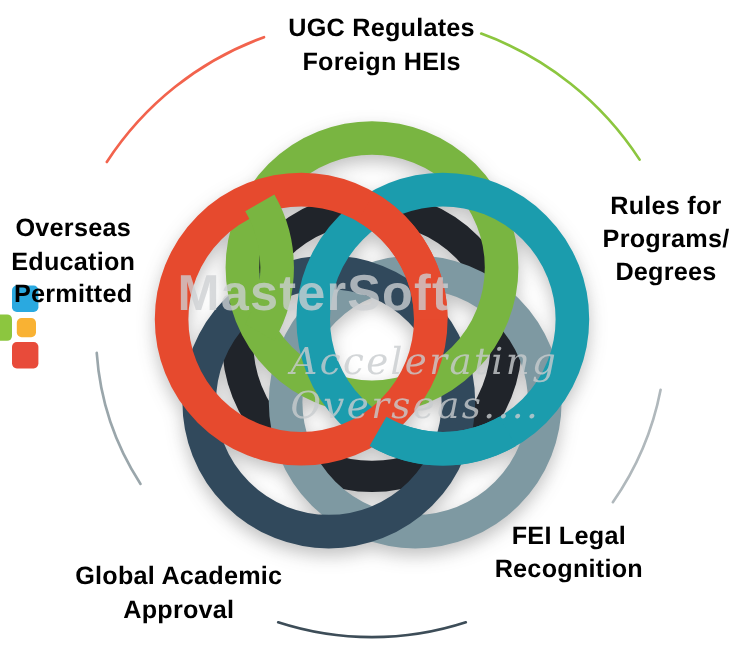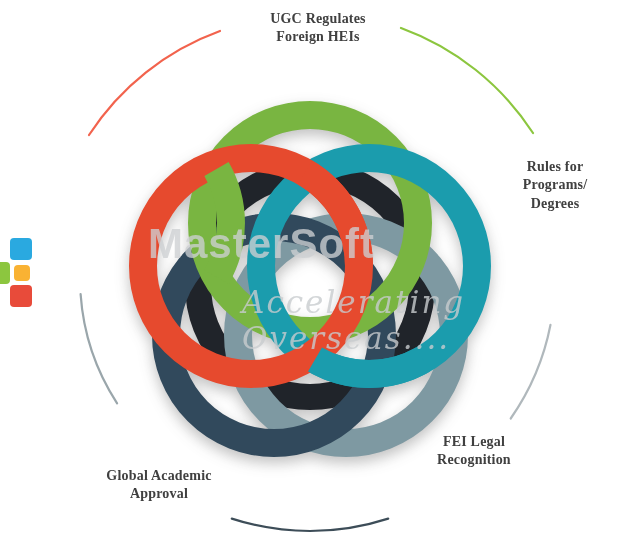--- a/index.html
+++ b/index.html
@@ -7,33 +7,32 @@
     position:relative;
     width:618px;height:550px;
     background:#ffffff;
     overflow:hidden;
     font-family:"Liberation Sans",sans-serif;
   }
   svg.scene{position:absolute;left:0;top:0;}
   .label{
     position:absolute;
     font-weight:700;
-    font-size:14px;
+    font-size:21px;
     line-height:1.32;
-    color:#404040;
+    color:#000000;
     text-align:center;
     white-space:pre-line;
     letter-spacing:.2px;
     z-index:5;
-    font-family:Liberation Serif, serif;
   }
   .label-top{left:218px;top:10px;width:200px;}
   .label-right{left:492px;top:158px;width:126px;}
   .label-bottom-right{left:395px;top:433px;width:158px;}
-  .label-bottom-left{left:66px;top:467px;width:186px;}
+  .label-bottom-left{left:56px;top:467px;width:186px;}
   .label-left{left:2px;top:177px;width:118px;}
   .watermark-brand{
     position:absolute;left:148px;top:220px;
     font-size:42px;font-weight:700;letter-spacing:1px;
     color:rgba(205,208,210,0.78);
     z-index:4;pointer-events:none;
   }
   .watermark-tagline{
     position:absolute;left:242px;top:284px;
     font-family:"DejaVu Serif",serif;
@@ -91,14 +90,17 @@
 
   <div class="label label-top">UGC Regulates
 Foreign HEIs</div>
   <div class="label label-right">Rules for
 Programs/
 Degrees</div>
   <div class="label label-bottom-right">FEI Legal
 Recognition</div>
   <div class="label label-bottom-left">Global Academic
 Approval</div>
+  <div class="label label-left">Overseas
+Education
+Permitted</div>
 
 </div>
 
 </body></html>

